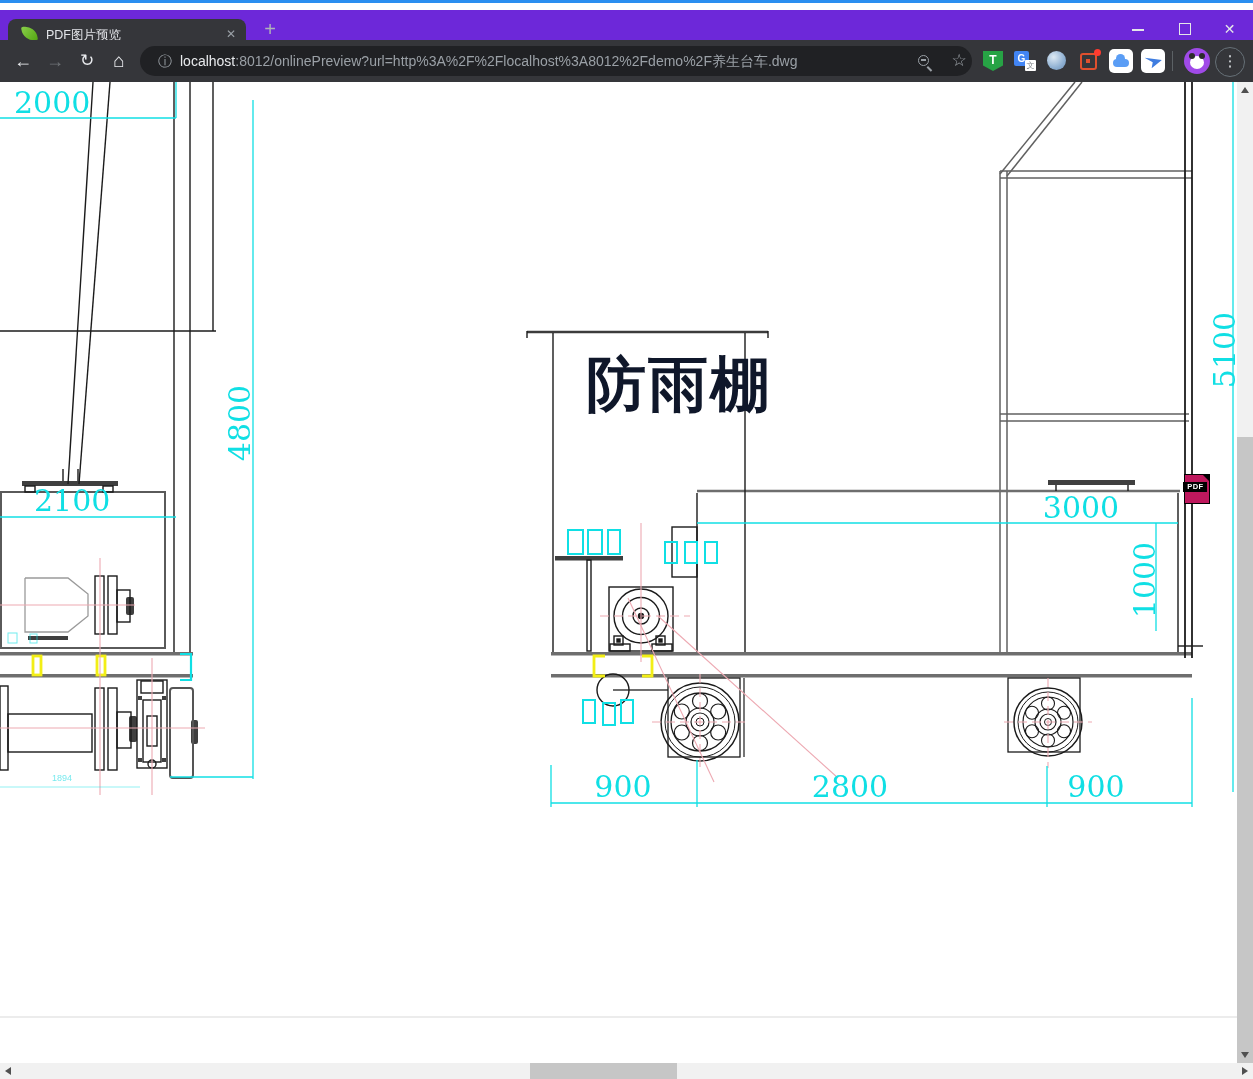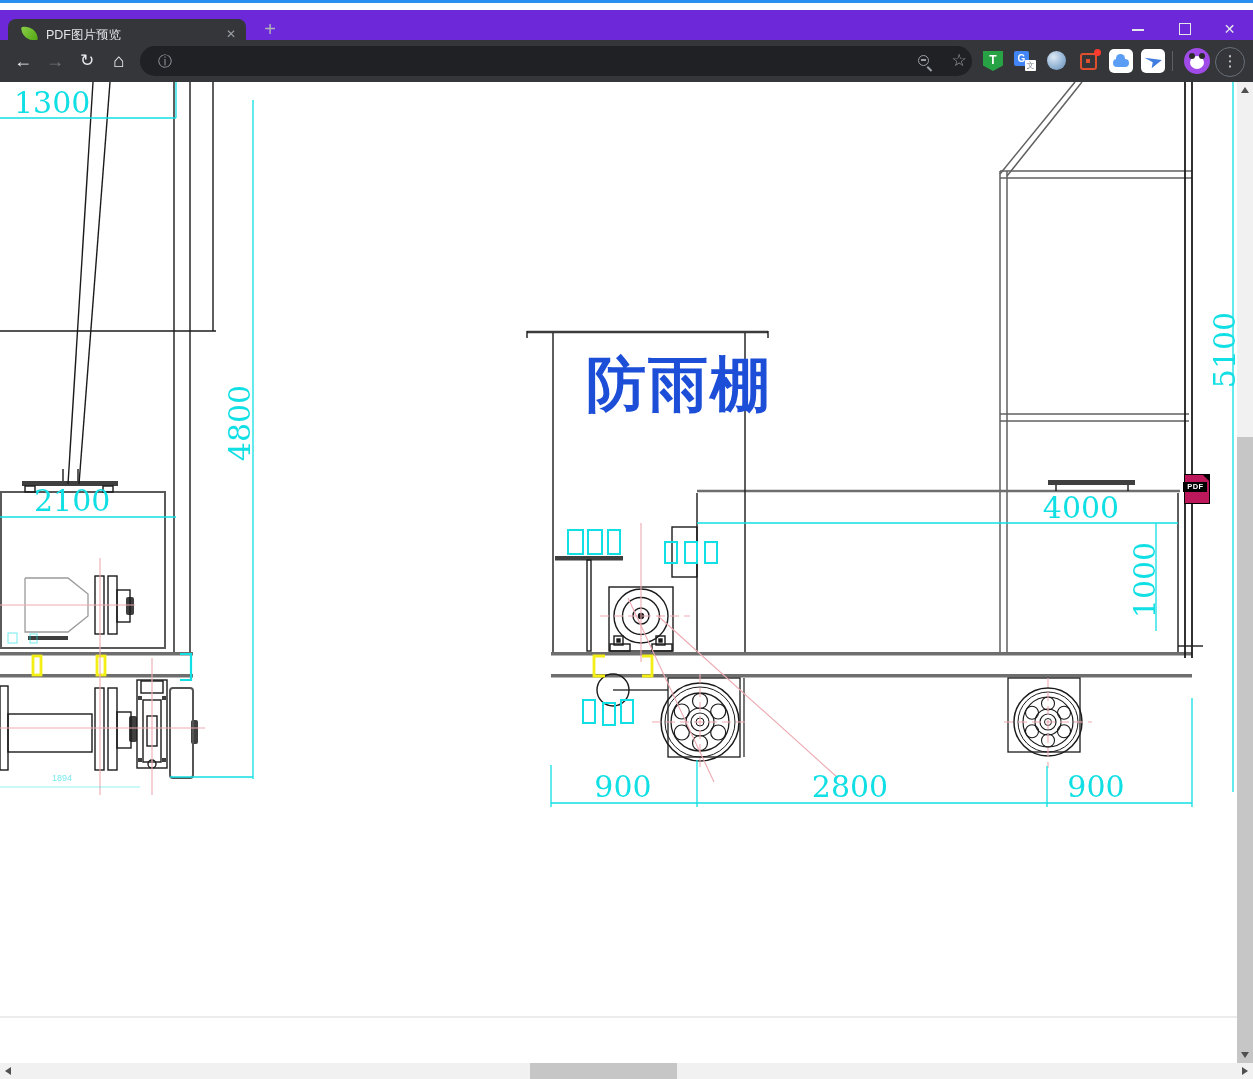--- a/index.html
+++ b/index.html
@@ -77,21 +77,21 @@
   #avatar .face::after{right:-1px}
   #menu-button{left:1215px;top:7px;width:28px;height:28px;border:1.6px solid #667077;border-radius:50%;
       color:#dfe3e6;font-size:15px;line-height:26px;text-align:center}
 
   
   #content{left:0;top:82px;width:1253px;height:981px;background:#fff;overflow:hidden}
   .dim{position:absolute;color:#10dfe4;font-size:30px;line-height:30px;white-space:nowrap;
        font-family:"DejaVu Serif",serif;transform-origin:center}
   .dim.ctr{text-align:center}
   .rot{transform:rotate(-90deg)}
-  #canopy-label{position:absolute;left:586px;top:272px;color:#1d4ed8;font-size:60px;line-height:62px;
+  #canopy-label{position:absolute;left:586px;top:272px;color:#0f172a;font-size:60px;line-height:62px;
        font-weight:bold;letter-spacing:2px;white-space:nowrap}
   #dim-1385{position:absolute;left:52px;top:691px;color:#49e2e8;font-size:9px;opacity:.75}
 
   
   #pdf-badge{left:1184px;top:392px;width:24px;height:28px;background:#be185d;border:1.6px solid #000}
   #pdf-badge .fold{position:absolute;right:-1px;top:-1px;width:0;height:0;
       border-left:8px solid transparent;border-top:8px solid #000}
   #pdf-badge .band{position:absolute;left:-1.6px;top:7px;width:24px;height:10px;background:#000;
       color:#fff;font-size:7.5px;font-weight:bold;text-align:center;line-height:10px;letter-spacing:.5px}
 
@@ -126,20 +126,21 @@
   <div id="win-close" class="abs win-btn">✕</div>
 </div>
 
 <div id="toolbar" class="abs">
   <span id="back-icon" class="abs nav-ic">←</span>
   <span id="fwd-icon" class="abs nav-ic">→</span>
   <span id="reload-icon" class="abs nav-ic">↻</span>
   <span id="home-icon" class="abs nav-ic">⌂</span>
   <div id="url-pill" class="abs">
     <span id="info-icon" class="abs">ⓘ</span>
+    <span id="url-text" class="abs"><span class="host">localhost</span><span class="rest">:8012/onlinePreview?url=http%3A%2F%2Flocalhost%3A8012%2Fdemo%2F养生台车.dwg</span></span>
     <span id="zoom-icon" class="abs">
         <i></i>
         <b></b>
       </span>
     <span id="star-icon" class="abs">☆</span>
   </div>
   <div id="ext-tampermonkey" class="abs ext">
       <span class="shield">T</span>
     </div>
   <div id="ext-translate" class="abs ext">
@@ -346,25 +347,25 @@
           <rect x="603" y="703" width="12" height="22"></rect>
         <rect x="621" y="700" width="12" height="23"></rect>
       </g>
       <g stroke-width="1" opacity="0.6">
         <rect x="8" y="633" width="9" height="10"></rect>
           <rect x="30" y="634" width="7" height="9"></rect>
       </g>
     </g>
   </svg>
 
-  <span class="dim" style="left:14px;top:6px">1300</span>
+  <span class="dim" style="left:14px;top:6px">2000</span>
   <span class="dim" style="left:34px;top:404px">2100</span>
   <span class="dim ctr rot" style="left:198px;top:326px;width:84px">4800</span>
   <span class="dim ctr rot" style="left:1183px;top:253px;width:84px">5100</span>
-  <span class="dim ctr" style="left:1031px;top:411px;width:100px">4000</span>
+  <span class="dim ctr" style="left:1031px;top:411px;width:100px">3000</span>
   <span class="dim ctr rot" style="left:1103px;top:483px;width:84px">1000</span>
   <span class="dim ctr" style="left:583px;top:690px;width:80px">900</span>
   <span class="dim ctr" style="left:795px;top:690px;width:110px">2800</span>
   <span class="dim ctr" style="left:1056px;top:690px;width:80px">900</span>
   <span id="dim-1385">1894</span>
   <span id="canopy-label">防雨棚</span>
 
   <div id="pdf-badge" class="abs">
     <span class="fold"></span>
     <span class="band">PDF</span>

